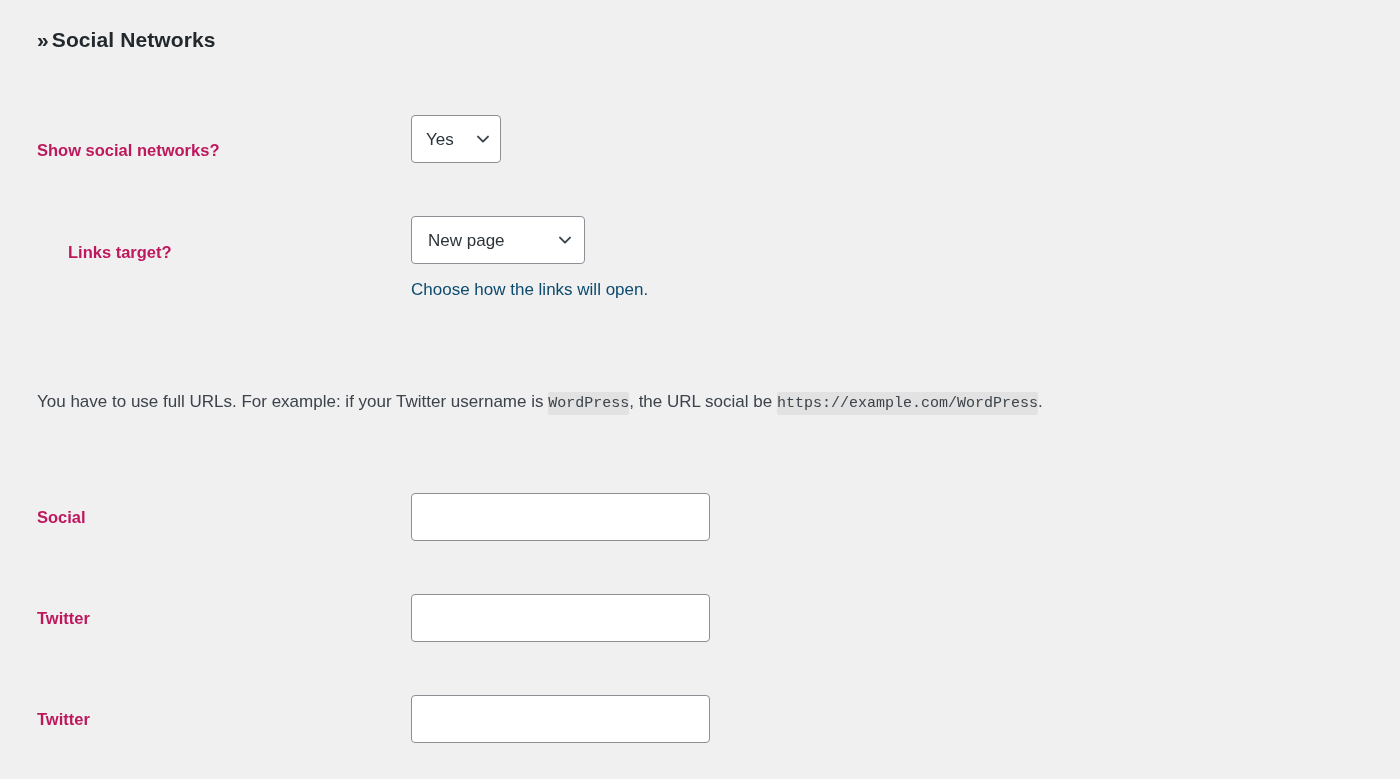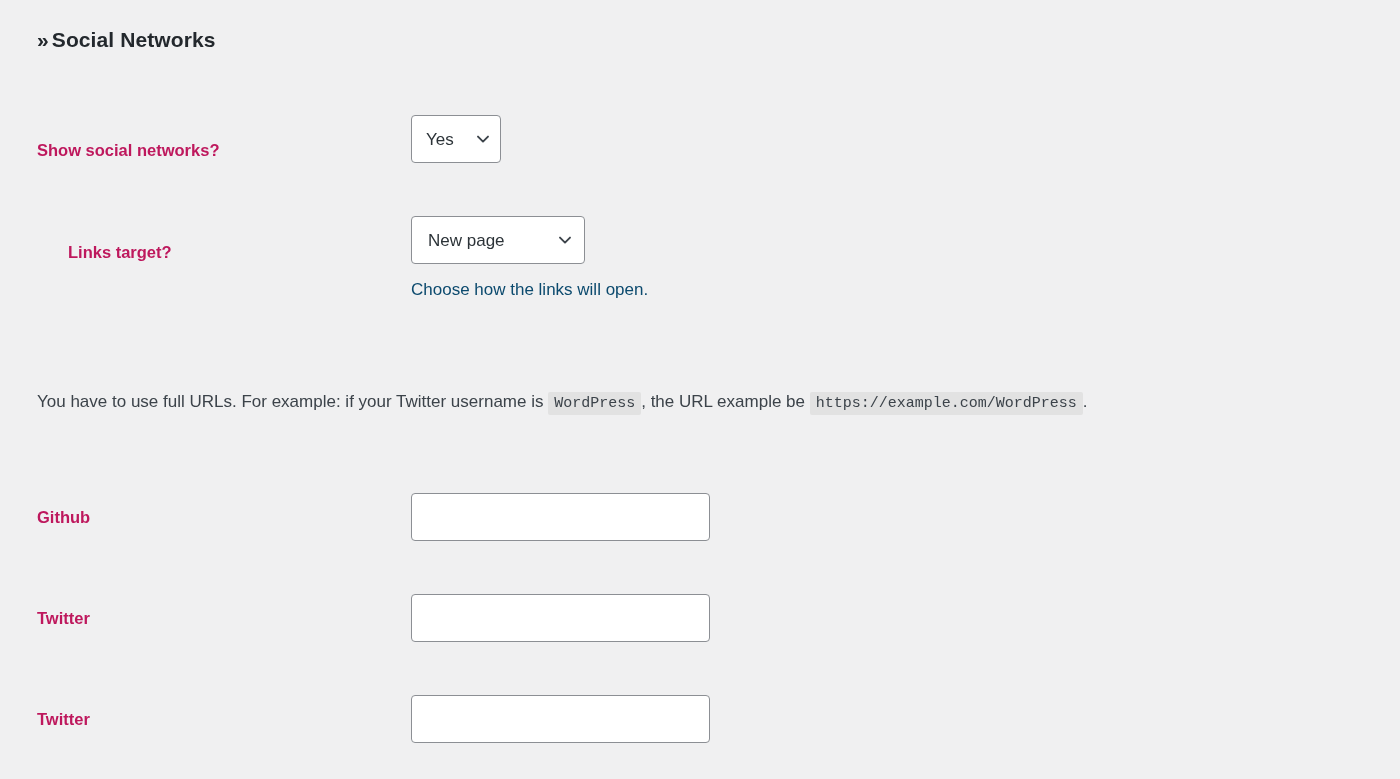--- a/index.html
+++ b/index.html
@@ -113,21 +113,21 @@
     width: 1080px;
     font-size: 17px;
     line-height: 33px;
     color: #3c434a;
   }
   code.inline-code {
     font-family: "Liberation Mono", "DejaVu Sans Mono", monospace;
     font-size: 15px;
     background: #e2e2e2;
     color: #3c434a;
-    padding: 3px 6px;
+    padding: 3px 0;
     border-radius: 2px;
   }
 
   
   .text-input {
     box-sizing: border-box;
     width: 299px;
     height: 48px;
     background: #ffffff;
     border: 1px solid #8c8f94;
@@ -170,24 +170,24 @@
         <span class="chevron">
           <svg width="14" height="14" viewBox="0 0 14 14" aria-hidden="true">
             <path d="M2 4.6 L7 9.6 L12 4.6" fill="none" stroke="#3c434a" stroke-width="1.9" stroke-linecap="round" stroke-linejoin="round"></path>
           </svg>
         </span>
       </div>
     </div>
     <div class="field-desc" style="top:48px;">Choose how the links will open.</div>
   </div>
 
-  <p class="info-paragraph"><span>You have to use full URLs. For example: if your Twitter username is </span><code class="inline-code">WordPress</code><span>, the URL example be </span><code class="inline-code">https://example.com/WordPress</code><span>.</span></p>
+  <p class="info-paragraph"><span>You have to use full URLs. For example: if your Twitter username is </span><code class="inline-code">WordPress</code><span>, the URL social be </span><code class="inline-code">https://example.com/WordPress</code><span>.</span></p>
 
   <div class="form-row" style="top:505px;">
-    <div class="row-label" style="top:3px;">Github</div>
+    <div class="row-label" style="top:3px;">Social</div>
     <div class="row-field" style="top:-12px;">
       <input class="text-input" type="text" placeholder="" style="">
     </div>
   </div>
 
   <div class="form-row" style="top:606px;">
     <div class="row-label" style="top:3px;">Twitter</div>
     <div class="row-field" style="top:-12px;">
       <input class="text-input" type="text" placeholder="" style="">
     </div>

